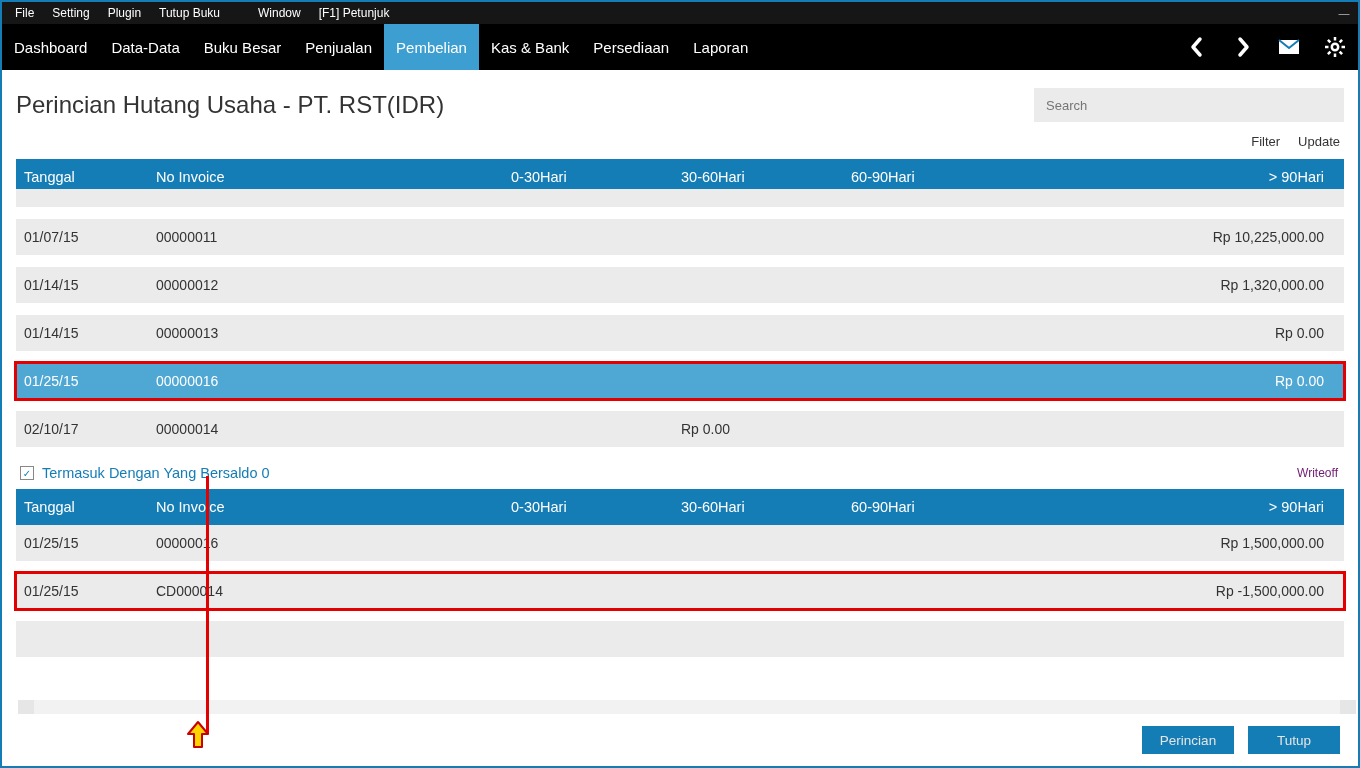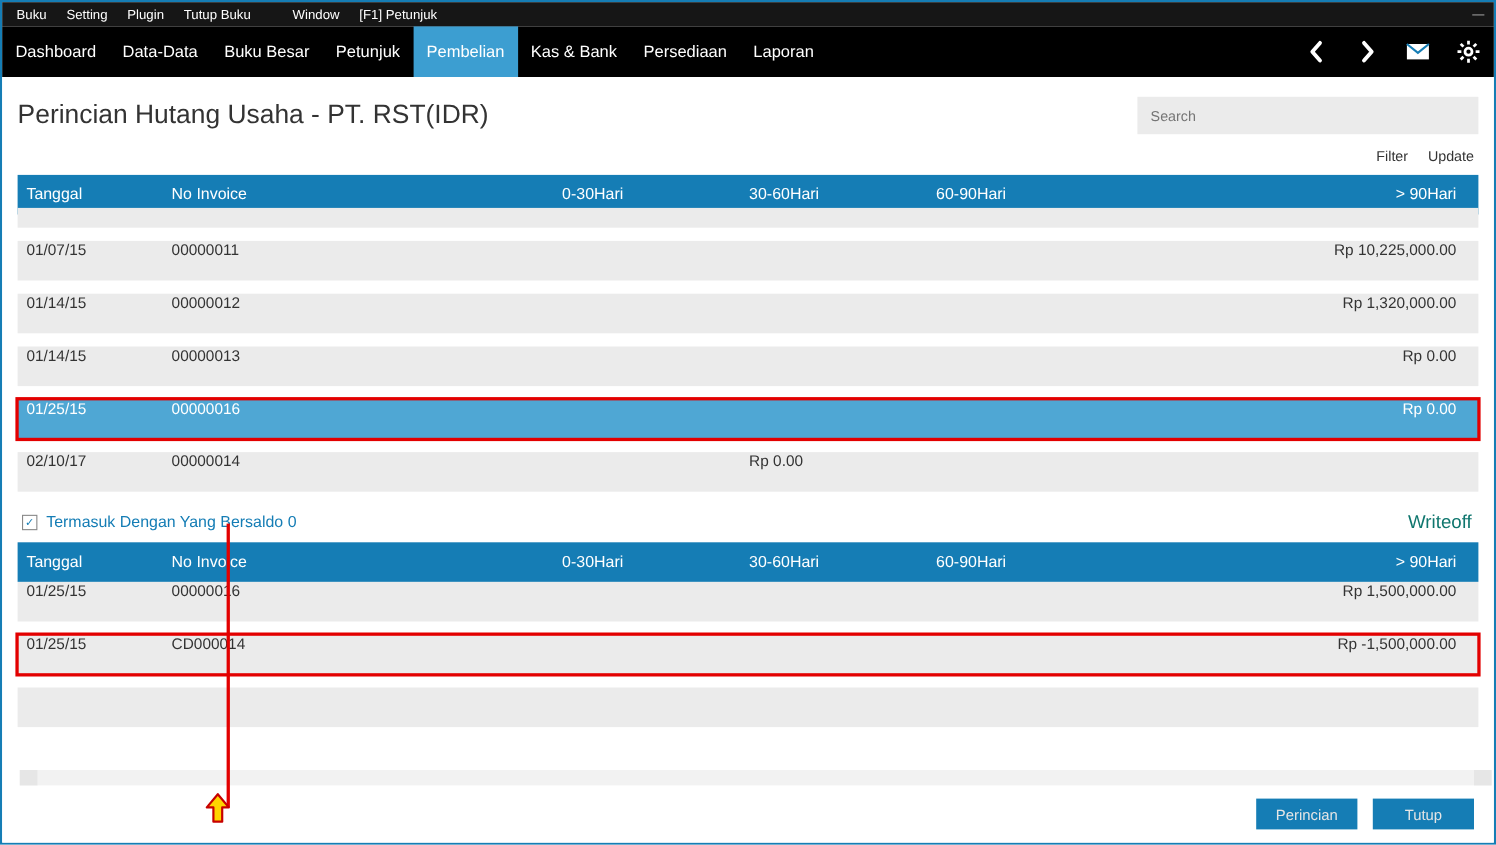--- a/index.html
+++ b/index.html
@@ -65,21 +65,21 @@
   font-size: 13px; color: #333; padding: 6px 4px 10px 0;
 }
 
 
 .grid-header {
   background: #157db5; color: #fff; height: 36px;
   display: flex; align-items: center; font-size: 14.5px;
 }
 .grid-row {
   background: #ebebeb; height: 36px; color: #333;
-  display: flex; align-items: flex-start; font-size: 14px;
+  display: flex; align-items: center; font-size: 14px;
   margin-bottom: 12px;
 }
 .grid-row.cutoff-top {
   height: 18px; margin-top: -6px; margin-bottom: 12px;
   align-items: flex-end; padding-bottom: 2px; overflow: hidden;
 }
 .grid-row.selected { background: #4fa7d4; color: #fff; }
 .grid-row.highlight { outline: 3px solid #e30000; outline-offset: -1px; }
 
 .col-tanggal { width: 140px; padding-left: 8px; }
@@ -87,21 +87,21 @@
 .col-a { width: 170px; text-align: left; margin-left: 15px; }
 .col-b { width: 170px; text-align: left; }
 .col-c { width: 170px; text-align: left; }
 .col-d { flex: 1; text-align: right; padding-right: 20px; }
 
 .checkbox-row {
   display: flex; align-items: center; gap: 8px;
   font-size: 14.5px; color: #157db5; padding: 6px 4px 8px 4px;
 }
 .checkbox-row .flex { flex: 1; }
-.checkbox-row .writeoff { color: #0f766e; font-size: 17px; padding-right: 2px; }
+.checkbox-row .writeoff { color: #701a75; font-size: 12px; padding-right: 2px; }
 .checkbox-box {
   width: 14px; height: 14px; border: 1px solid #888; background: #fff;
   display: inline-flex; align-items: center; justify-content: center;
   font-size: 10px; color: #157db5;
 }
 
 .blank-row { background: #ebebeb; height: 36px; margin-bottom: 12px; }
 
 
 .footer {
@@ -137,36 +137,36 @@
 }
 .scrollbar-stub::before { left: 0; }
 .scrollbar-stub::after { right: 0; }
 </style>
 </head>
 <body>
 
 <div class="window">
 
   <div class="titlebar">
-    <div class="menu-item">Buku</div>
+    <div class="menu-item">File</div>
     <div class="menu-item">Setting</div>
     <div class="menu-item">Plugin</div>
     <div class="menu-item">Tutup Buku</div>
     <div class="spacer-small"></div>
     <div class="menu-item">Window</div>
     <div class="menu-item">[F1] Petunjuk</div>
     <div class="flex"></div>
     <div class="minbtn">—</div>
   </div>
 
   <div class="ribbon">
     <div class="nav-item">Dashboard</div>
     <div class="nav-item">Data-Data</div>
     <div class="nav-item">Buku Besar</div>
-    <div class="nav-item">Petunjuk</div>
+    <div class="nav-item">Penjualan</div>
     <div class="nav-item active">Pembelian</div>
     <div class="nav-item">Kas &amp; Bank</div>
     <div class="nav-item">Persediaan</div>
     <div class="nav-item">Laporan</div>
     <div class="flex"></div>
     <div class="icon-btn">
       <svg width="16" height="22" viewBox="0 0 16 22">
           <path d="M11 3 L4 11 L11 19" stroke="#fff" stroke-width="3.5" fill="none" stroke-linecap="round" stroke-linejoin="round"></path>
         </svg>
     </div>

